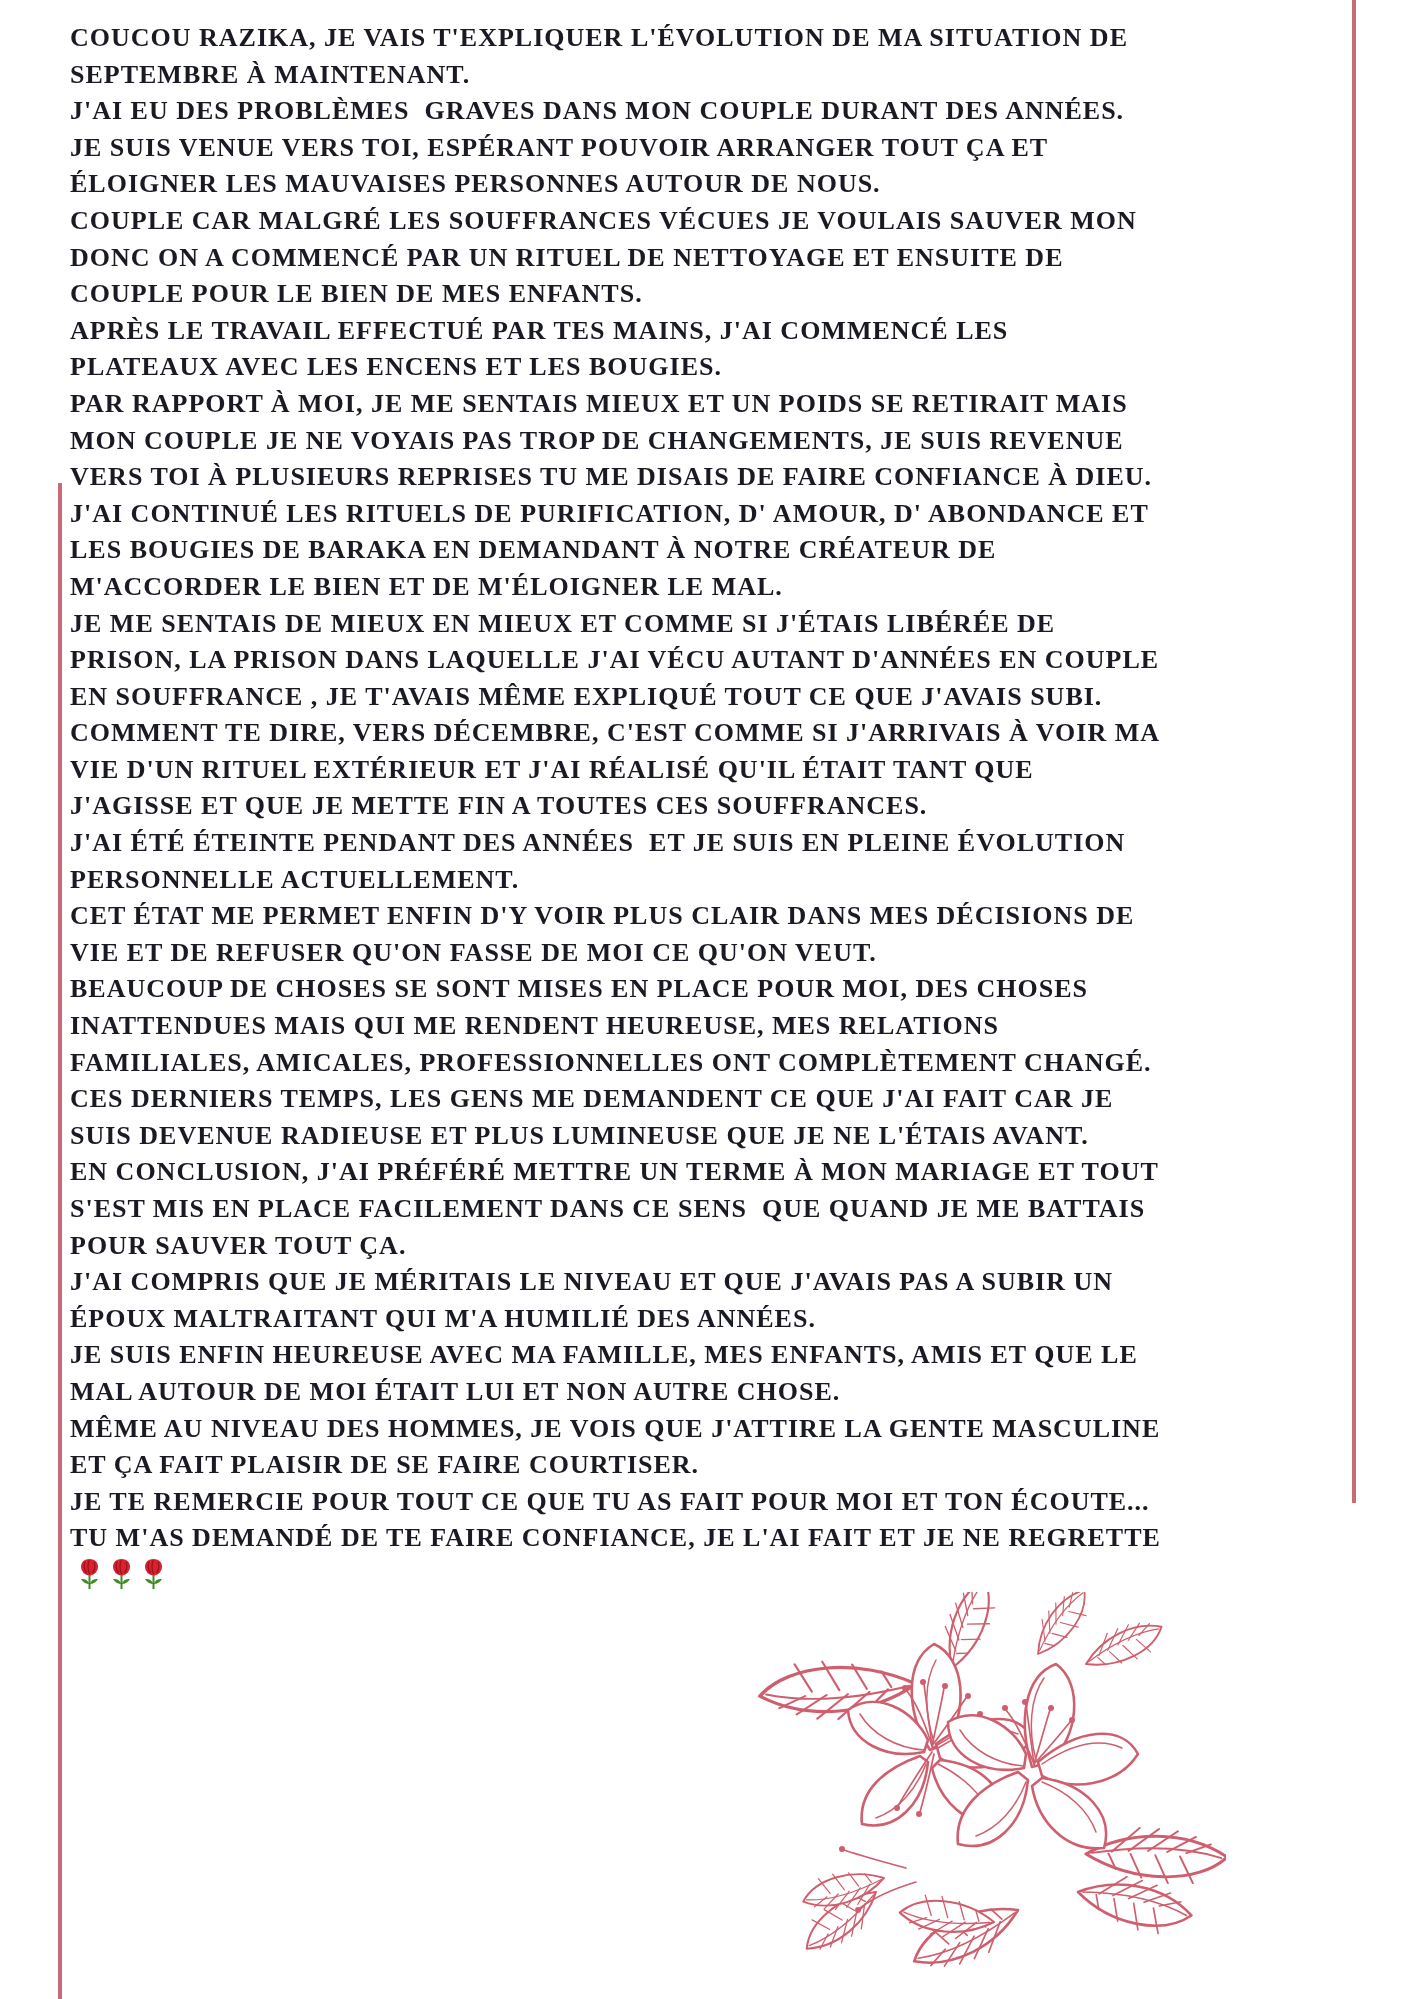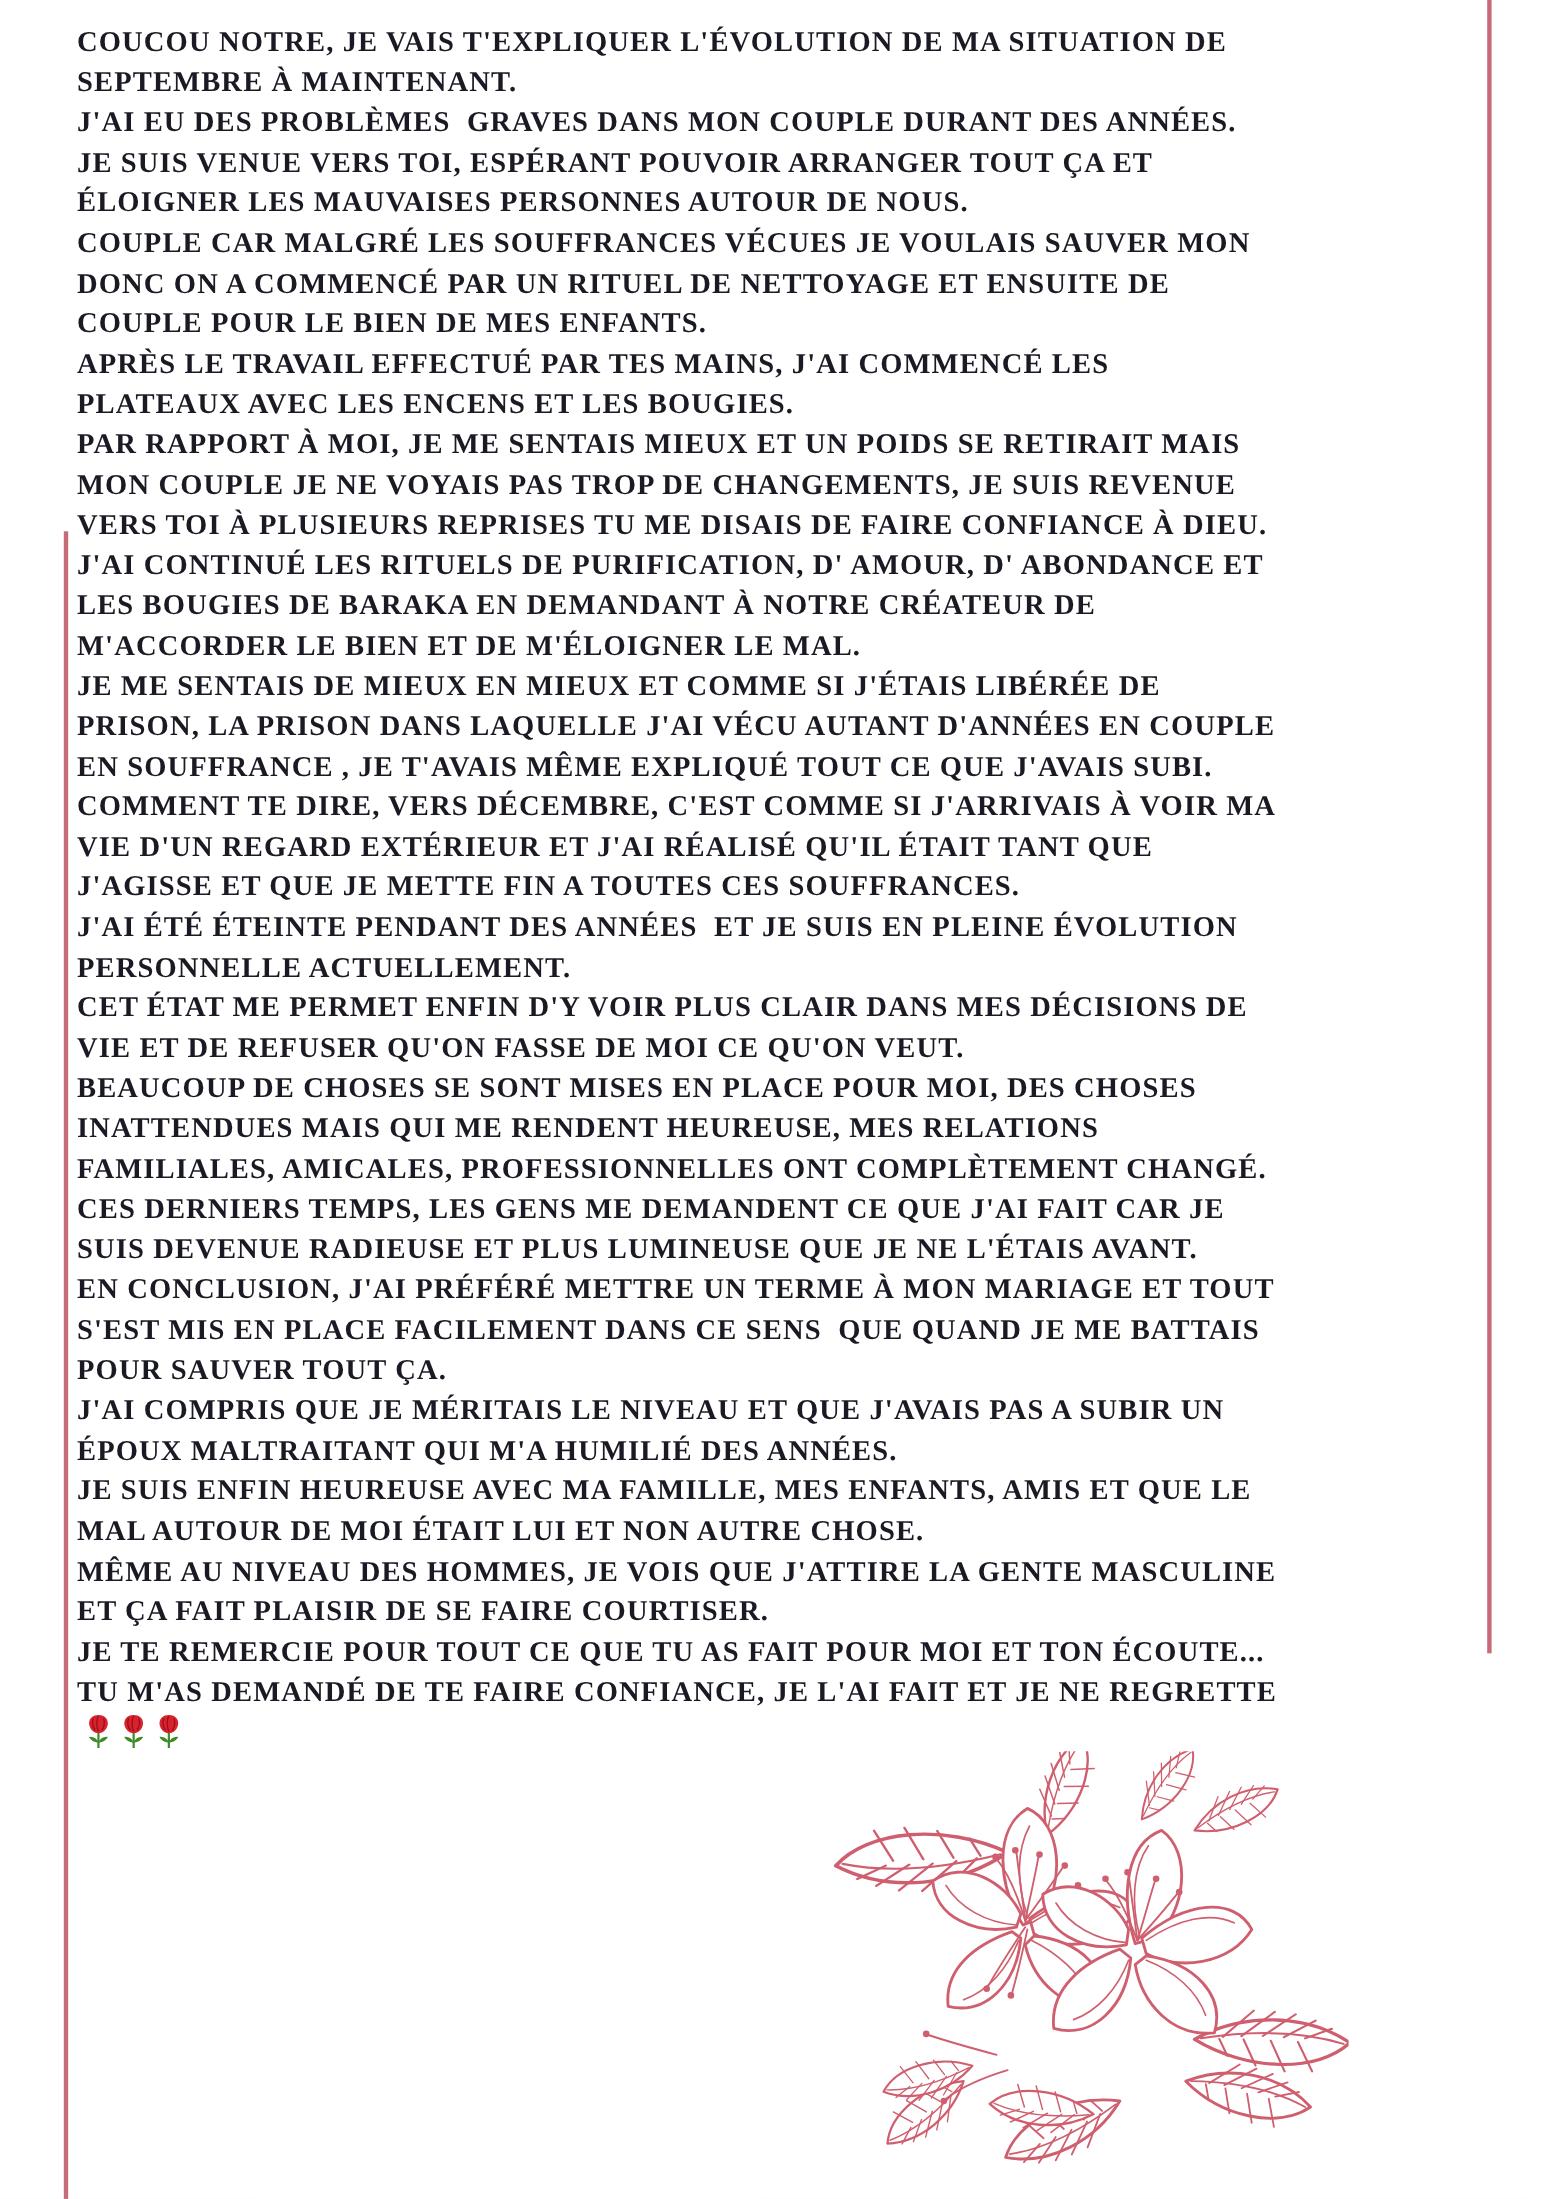--- a/index.html
+++ b/index.html
@@ -49,41 +49,41 @@
 </style>
 </head>
 <body>
 
 <div class="page">
 
   <div class="accent-line right"></div>
   <div class="accent-line left"></div>
 
   <div class="letter-body">
-      <div class="line"><span>COUCOU NOTRE, JE VAIS T'EXPLIQUER L'ÉVOLUTION DE MA SITUATION DE</span></div>
+      <div class="line"><span>COUCOU RAZIKA, JE VAIS T'EXPLIQUER L'ÉVOLUTION DE MA SITUATION DE</span></div>
       <div class="line"><span>SEPTEMBRE À MAINTENANT.</span></div>
       <div class="line"><span>J'AI EU DES PROBLÈMES  GRAVES DANS MON COUPLE DURANT DES ANNÉES.</span></div>
       <div class="line"><span>JE SUIS VENUE VERS TOI, ESPÉRANT POUVOIR ARRANGER TOUT ÇA ET</span></div>
       <div class="line"><span>ÉLOIGNER LES MAUVAISES PERSONNES AUTOUR DE NOUS.</span></div>
       <div class="line"><span>COUPLE CAR MALGRÉ LES SOUFFRANCES VÉCUES JE VOULAIS SAUVER MON</span></div>
       <div class="line"><span>DONC ON A COMMENCÉ PAR UN RITUEL DE NETTOYAGE ET ENSUITE DE</span></div>
       <div class="line"><span>COUPLE POUR LE BIEN DE MES ENFANTS.</span></div>
       <div class="line"><span>APRÈS LE TRAVAIL EFFECTUÉ PAR TES MAINS, J'AI COMMENCÉ LES</span></div>
       <div class="line"><span>PLATEAUX AVEC LES ENCENS ET LES BOUGIES.</span></div>
       <div class="line"><span>PAR RAPPORT À MOI, JE ME SENTAIS MIEUX ET UN POIDS SE RETIRAIT MAIS</span></div>
       <div class="line"><span>MON COUPLE JE NE VOYAIS PAS TROP DE CHANGEMENTS, JE SUIS REVENUE</span></div>
       <div class="line"><span>VERS TOI À PLUSIEURS REPRISES TU ME DISAIS DE FAIRE CONFIANCE À DIEU.</span></div>
       <div class="line"><span>J'AI CONTINUÉ LES RITUELS DE PURIFICATION, D' AMOUR, D' ABONDANCE ET</span></div>
       <div class="line"><span>LES BOUGIES DE BARAKA EN DEMANDANT À NOTRE CRÉATEUR DE</span></div>
       <div class="line"><span>M'ACCORDER LE BIEN ET DE M'ÉLOIGNER LE MAL.</span></div>
       <div class="line"><span>JE ME SENTAIS DE MIEUX EN MIEUX ET COMME SI J'ÉTAIS LIBÉRÉE DE</span></div>
       <div class="line"><span>PRISON, LA PRISON DANS LAQUELLE J'AI VÉCU AUTANT D'ANNÉES EN COUPLE</span></div>
       <div class="line"><span>EN SOUFFRANCE , JE T'AVAIS MÊME EXPLIQUÉ TOUT CE QUE J'AVAIS SUBI.</span></div>
       <div class="line"><span>COMMENT TE DIRE, VERS DÉCEMBRE, C'EST COMME SI J'ARRIVAIS À VOIR MA</span></div>
-      <div class="line"><span>VIE D'UN REGARD EXTÉRIEUR ET J'AI RÉALISÉ QU'IL ÉTAIT TANT QUE</span></div>
+      <div class="line"><span>VIE D'UN RITUEL EXTÉRIEUR ET J'AI RÉALISÉ QU'IL ÉTAIT TANT QUE</span></div>
       <div class="line"><span>J'AGISSE ET QUE JE METTE FIN A TOUTES CES SOUFFRANCES.</span></div>
       <div class="line"><span>J'AI ÉTÉ ÉTEINTE PENDANT DES ANNÉES  ET JE SUIS EN PLEINE ÉVOLUTION</span></div>
       <div class="line"><span>PERSONNELLE ACTUELLEMENT.</span></div>
       <div class="line"><span>CET ÉTAT ME PERMET ENFIN D'Y VOIR PLUS CLAIR DANS MES DÉCISIONS DE</span></div>
       <div class="line"><span>VIE ET DE REFUSER QU'ON FASSE DE MOI CE QU'ON VEUT.</span></div>
       <div class="line"><span>BEAUCOUP DE CHOSES SE SONT MISES EN PLACE POUR MOI, DES CHOSES</span></div>
       <div class="line"><span>INATTENDUES MAIS QUI ME RENDENT HEUREUSE, MES RELATIONS</span></div>
       <div class="line"><span>FAMILIALES, AMICALES, PROFESSIONNELLES ONT COMPLÈTEMENT CHANGÉ.</span></div>
       <div class="line"><span>CES DERNIERS TEMPS, LES GENS ME DEMANDENT CE QUE J'AI FAIT CAR JE</span></div>
       <div class="line"><span>SUIS DEVENUE RADIEUSE ET PLUS LUMINEUSE QUE JE NE L'ÉTAIS AVANT.</span></div>

